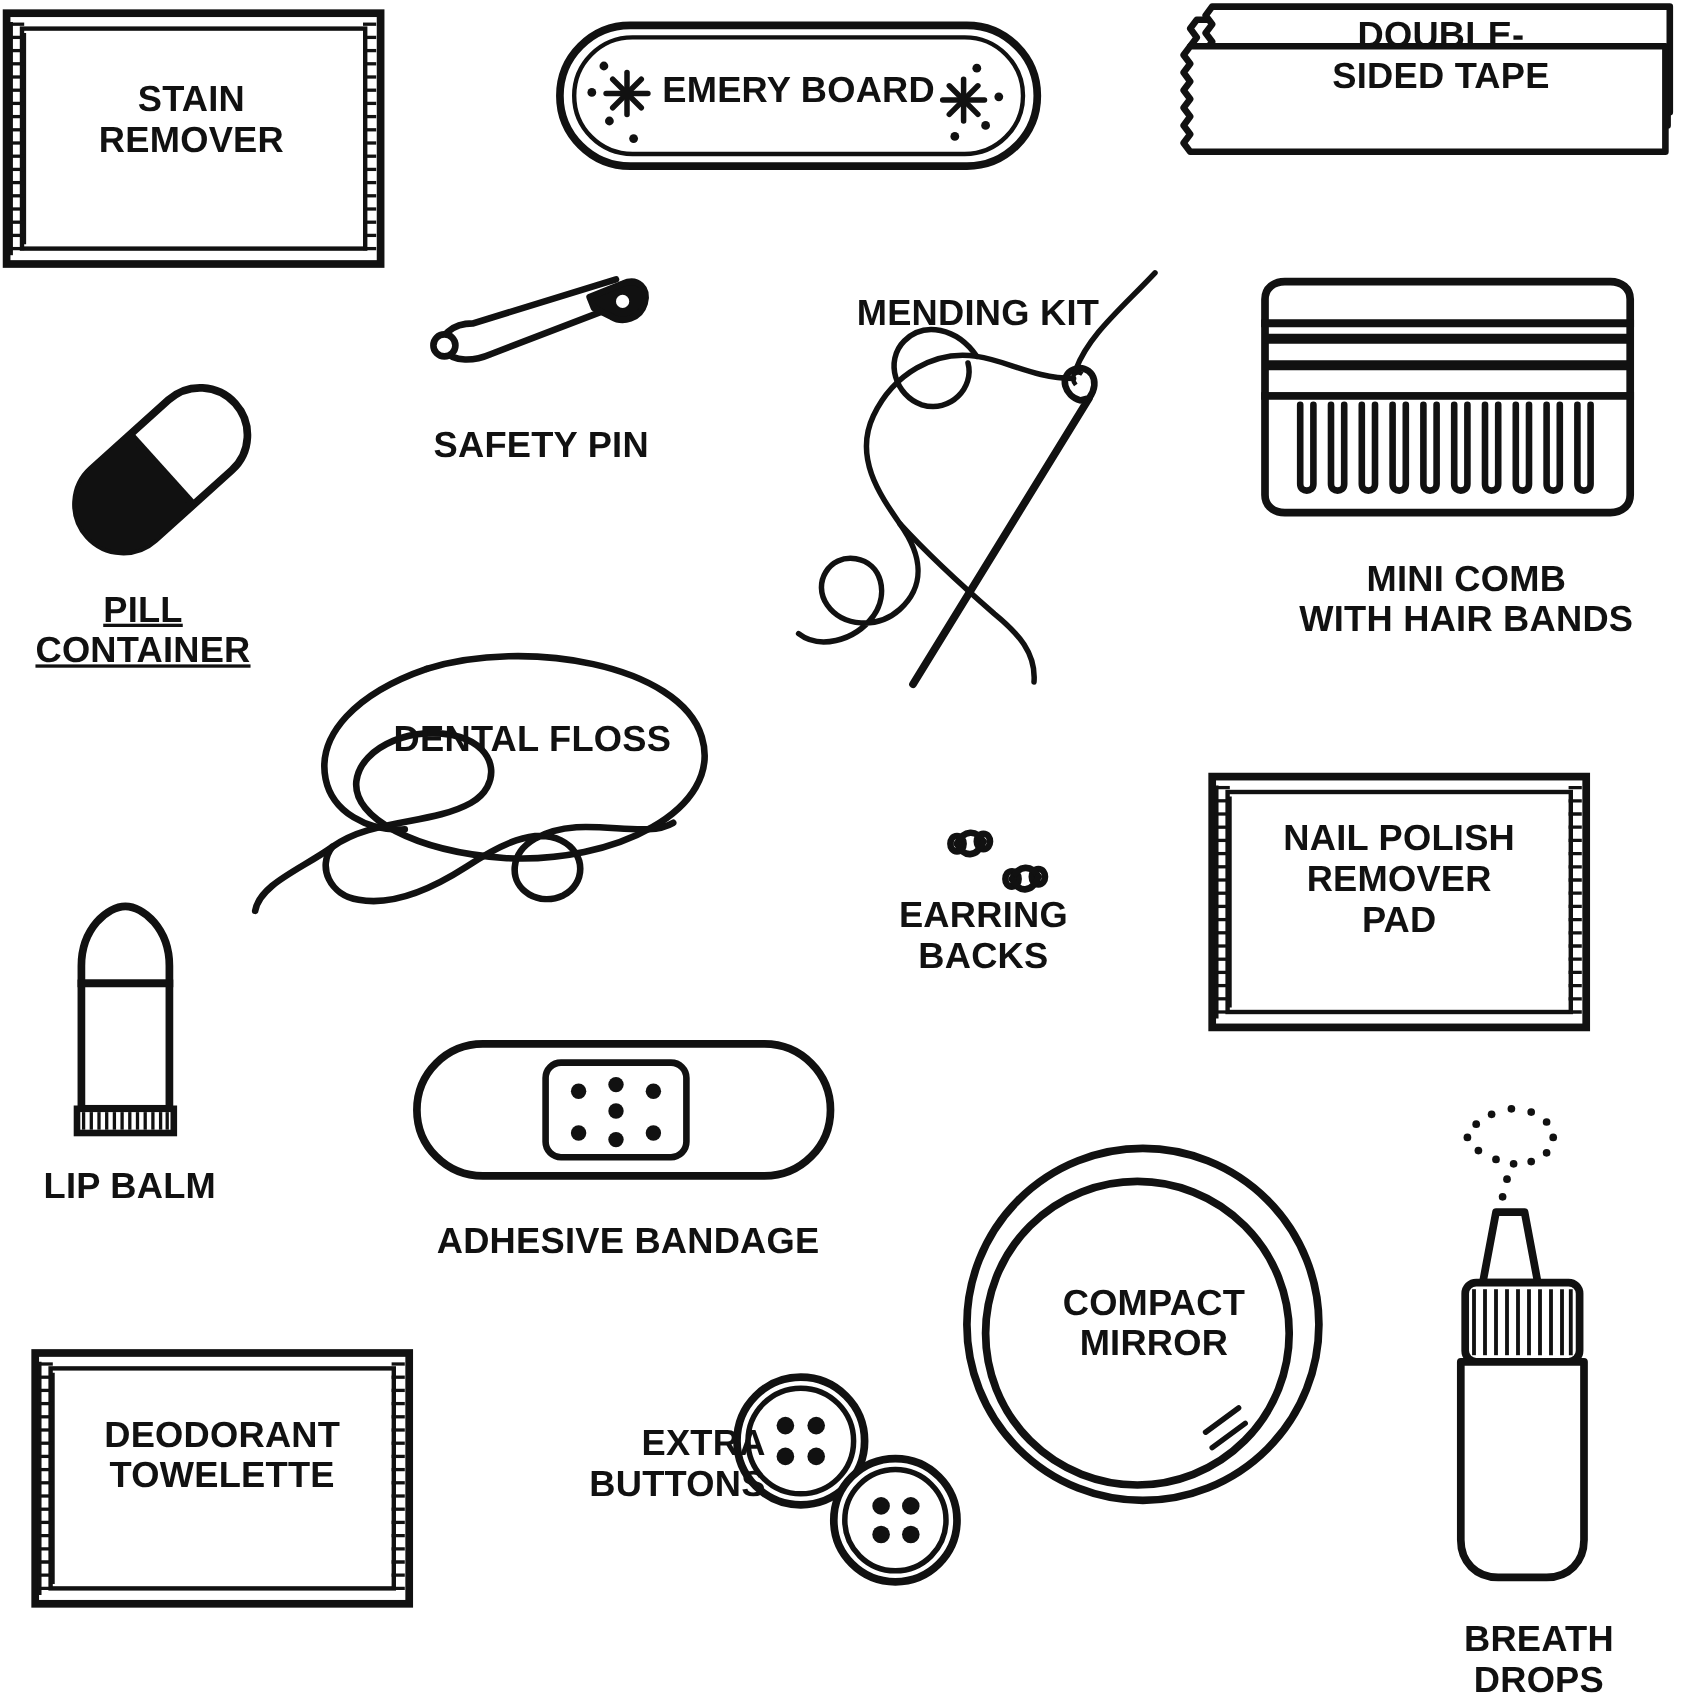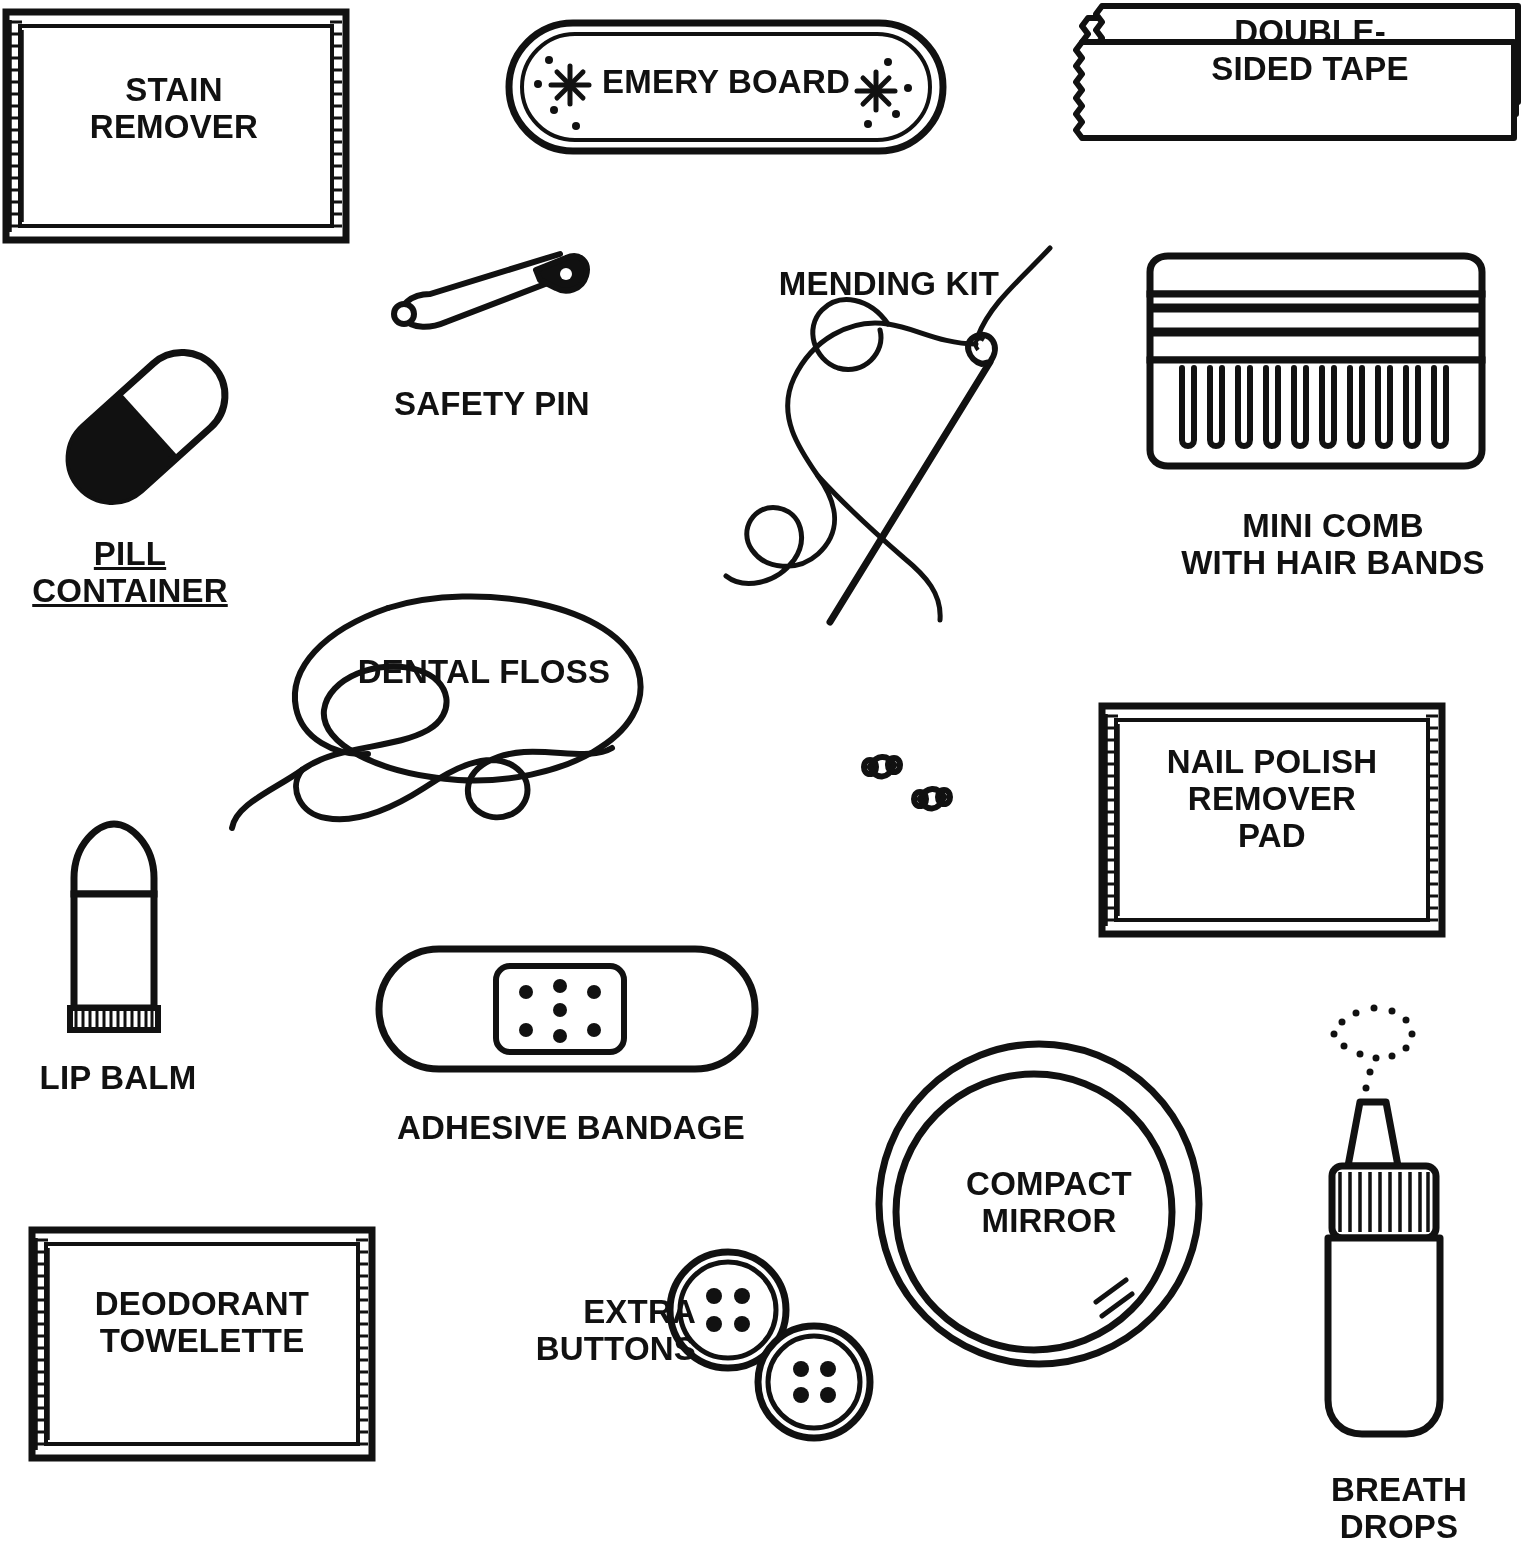--- a/index.html
+++ b/index.html
@@ -261,20 +261,22 @@
         <path d="M36 10 C28 10 28 24 36 24 C44 24 44 10 36 10"></path>
         <path d="M12 19 C18 6 30 6 36 17"></path>
         <path d="M12 19 C18 32 30 32 36 17"></path>
         <path d="M62 44 C54 44 54 58 62 58 C70 58 70 44 62 44"></path>
         <path d="M86 42 C78 42 78 56 86 56 C94 56 94 42 86 42"></path>
         <path d="M62 51 C68 38 80 38 86 49"></path>
         <path d="M62 51 C68 64 80 64 86 49"></path>
       </g>
     </svg>
   </div>
+  <div class="label" id="lbl-earring-backs">EARRING
+BACKS</div>
 
   <div class="item" id="nail-polish">
     <svg width="348" height="236" viewBox="0 0 348 236">
       <rect x="4" y="4" width="340" height="228" fill="#fff" stroke="#111" stroke-width="7"></rect>
       <rect x="18" y="18" width="312" height="200" fill="#fff" stroke="#111" stroke-width="4"></rect>
       <g stroke="#111" stroke-width="3.5">
         <line x1="8" y1="12" x2="8" y2="224"></line>
         <line x1="20" y1="22" x2="20" y2="214"></line>
       </g>
       <g stroke="#111" stroke-width="3">

